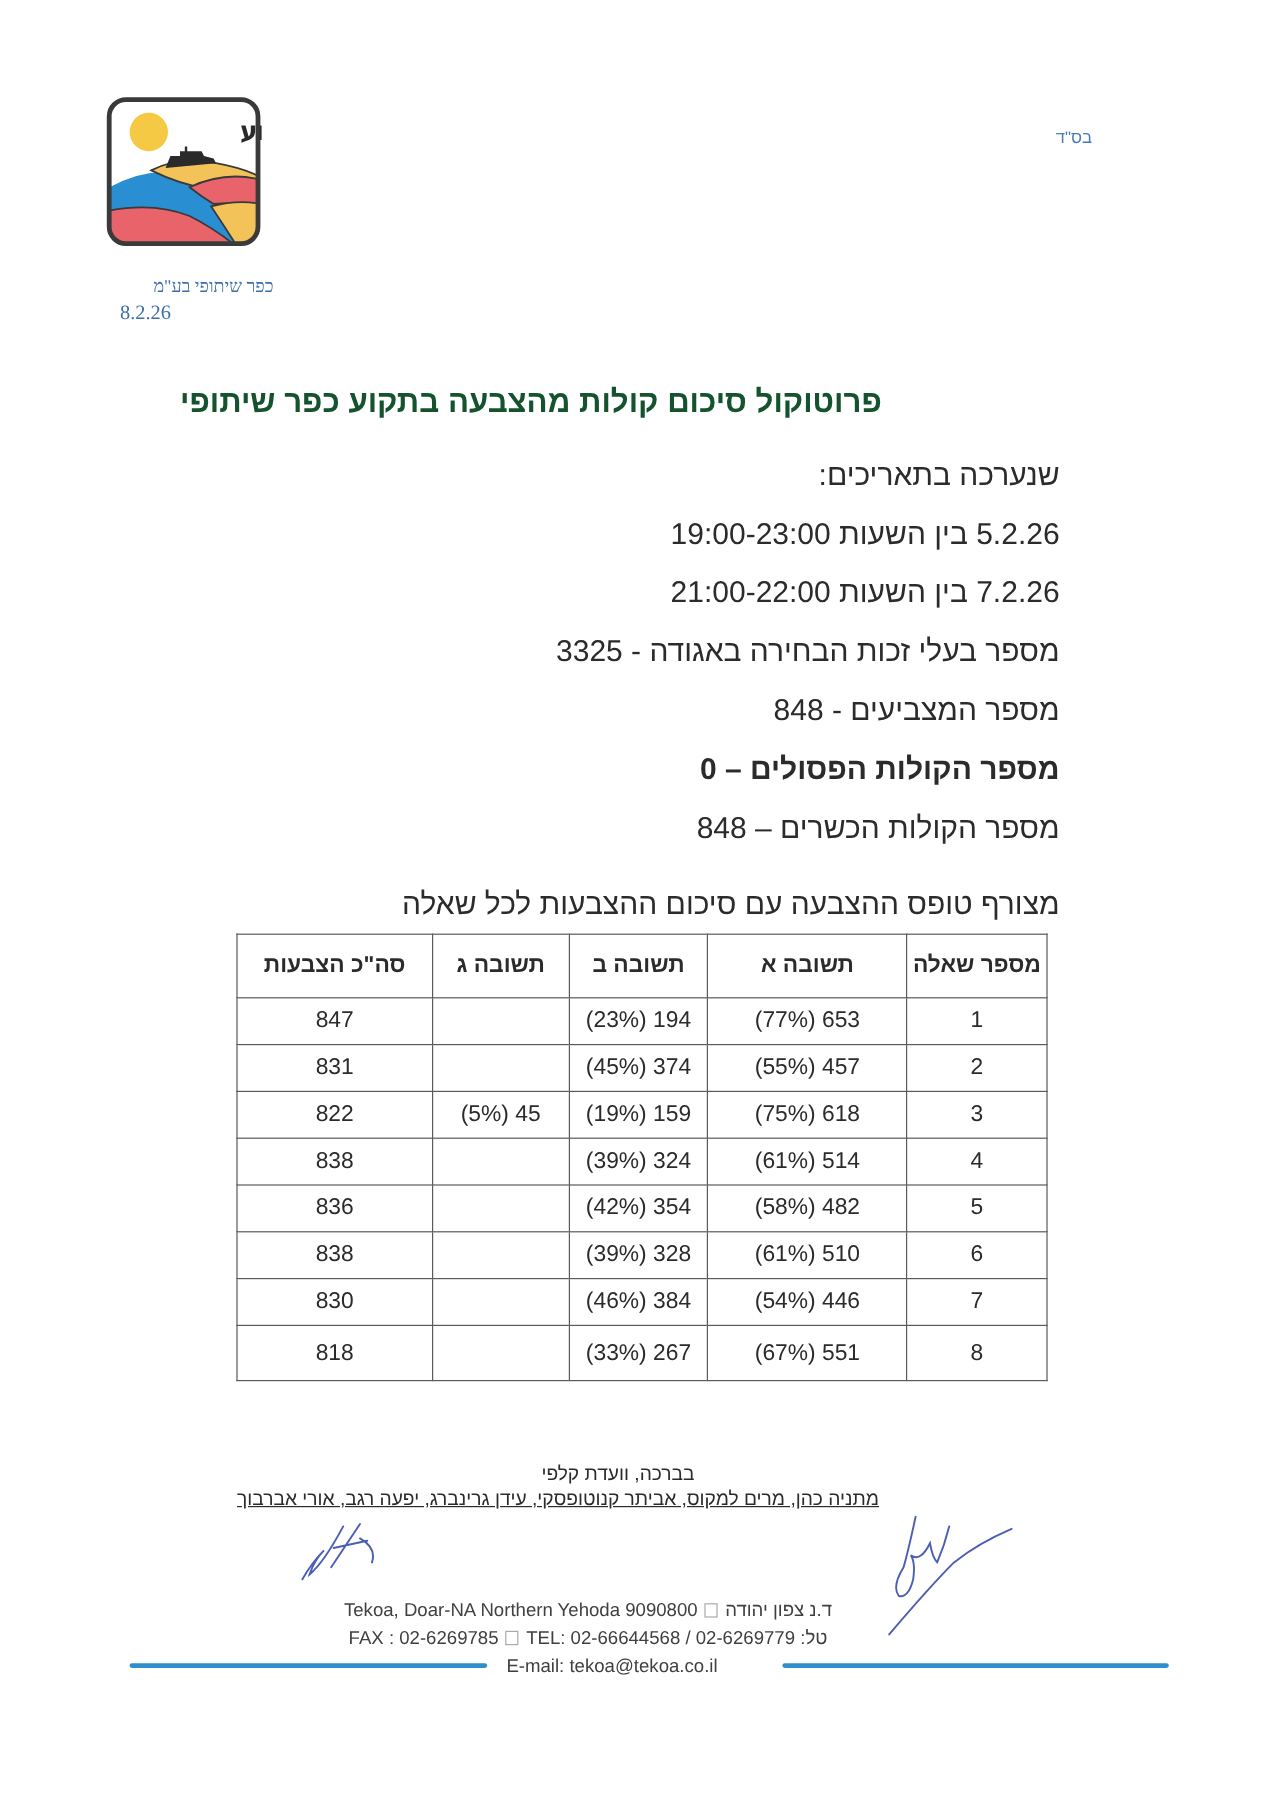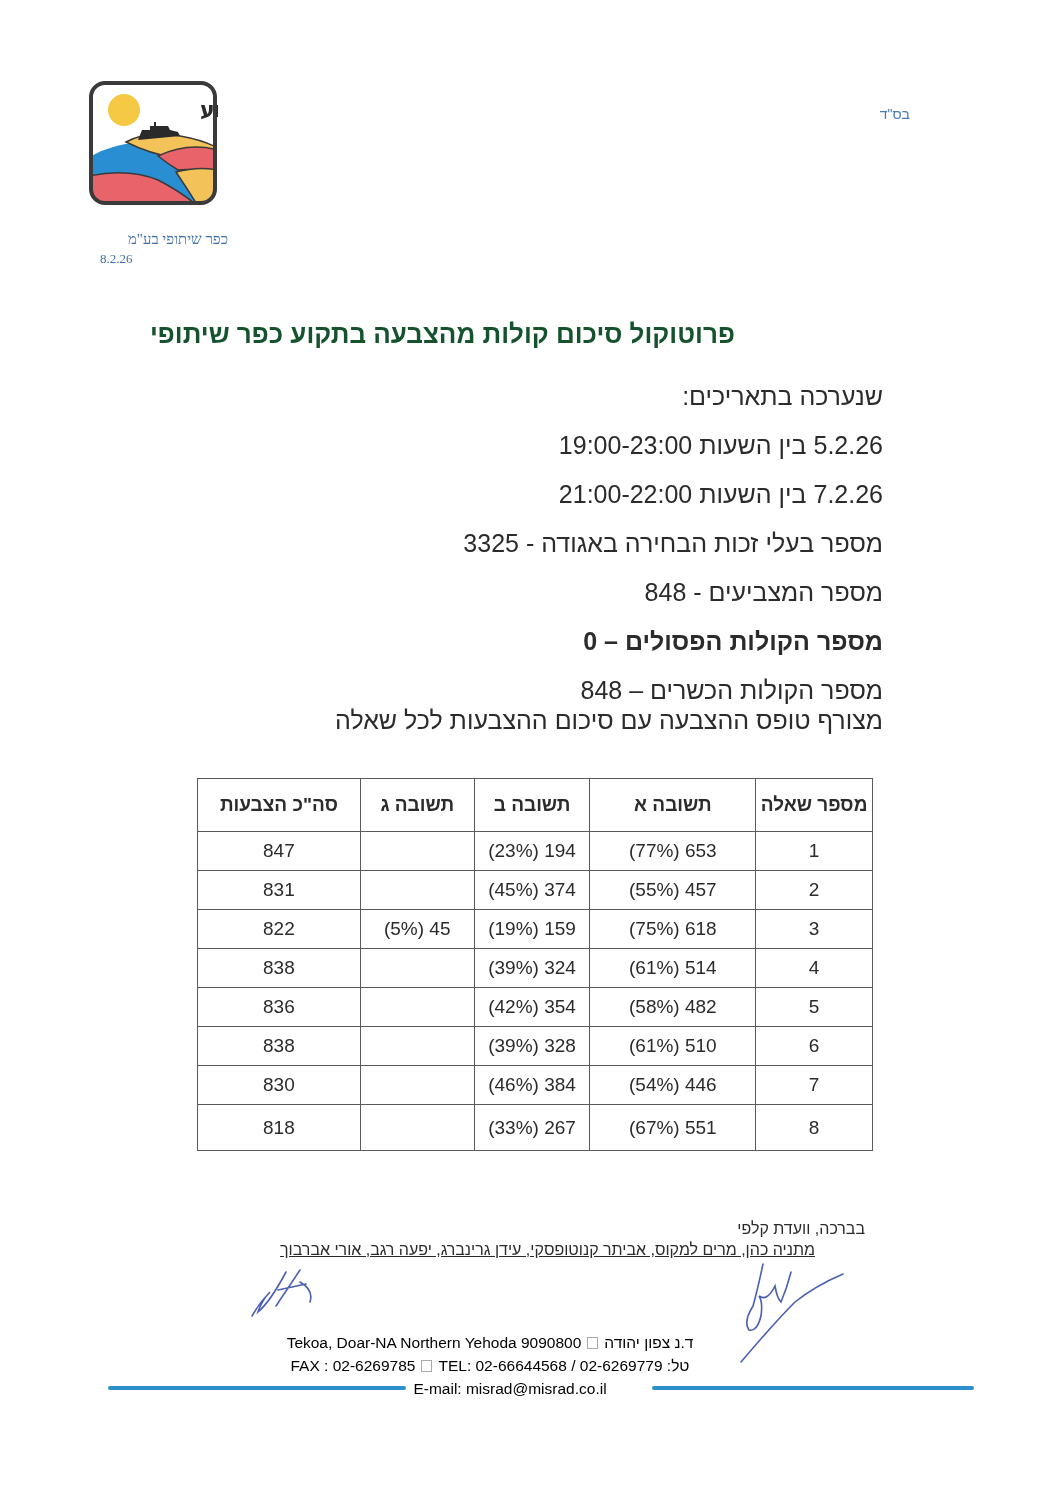--- a/index.html
+++ b/index.html
@@ -12,21 +12,21 @@
     
     #logo { left: 88px; top: 80px; width: 130px; height: 126px; }
     #logo svg { display: block; }
 
     .letterhead-sub {
       left: 100px; top: 229px; width: 128px; text-align: right; direction: rtl;
       font-family: "Liberation Serif", serif; color: #3e6fa8; font-size: 15px; line-height: 20px;
     }
     .letterhead-date {
       left: 100px; top: 251px; width: 80px; text-align: left;
-      font-family: "Liberation Serif", serif; color: #3e6fa8; font-size: 13px;
+      font-family: "Liberation Serif", serif; color: #3e6fa8; font-size: 17px;
     }
     .besd {
       left: 860px; top: 106px; width: 50px; text-align: right; direction: rtl;
       color: #4a7cb8; font-size: 14px;
     }
 
     .title {
       left: 150px; top: 319px; width: 660px; text-align: left; direction: rtl;
       font-weight: bold; font-size: 26px; color: #14532d;
     }
@@ -46,25 +46,25 @@
     }
     table.results th { height: 52px; font-weight: bold; font-size: 19px; }
     table.results td { height: 38px; }
     col.c-q { width: 117px; }
     col.c-a { width: 166px; }
     col.c-b { width: 116px; }
     col.c-c { width: 114px; }
     col.c-t { width: 163px; }
 
     .closing {
-      left: 180px; width: 700px; direction: rtl; font-size: 16px; color: #2b2b2b;
+      left: 180px; width: 700px; text-align: center; direction: rtl; font-size: 16px; color: #2b2b2b;
     }
 
     .footer-line {
-      left: 170px; width: 560px; text-align: center; font-size: 15.5px; color: #000000; white-space: nowrap;
+      left: 170px; width: 560px; text-align: center; font-size: 15.5px; color: #404040; white-space: nowrap;
     }
     .footer-line .sep {
       display: inline-block; width: 9px; height: 10px; border: 1px solid #aaa; vertical-align: -1px; margin: 0 6px;
     }
     .rule { height: 4px; background: #2d8fcc; border-radius: 2px; }
   </style>
 </head>
 <body>
 
 <div id="logo" class="abs">
@@ -97,21 +97,21 @@
 
 <div class="abs title">פרוטוקול סיכום קולות מהצבעה בתקוע כפר שיתופי</div>
 
 <div class="abs line" style="top:382px;">שנערכה בתאריכים:</div>
 <div class="abs line" style="top:431px;">5.2.26 בין השעות 19:00-23:00</div>
 <div class="abs line" style="top:480px;">7.2.26 בין השעות 21:00-22:00</div>
 <div class="abs line" style="top:529px;">מספר בעלי זכות הבחירה באגודה -  3325</div>
 <div class="abs line" style="top:578px;">מספר המצביעים - 848</div>
 <div class="abs line" style="top:627px;font-weight:bold;">מספר הקולות הפסולים – 0</div>
 <div class="abs line" style="top:676px;">מספר הקולות הכשרים – 848</div>
-<div class="abs line" style="top:706px;margin-left:48px;">מצורף טופס ההצבעה עם סיכום ההצבעות לכל שאלה</div>
+<div class="abs line" style="top:740px;margin-left:48px;">מצורף טופס ההצבעה עם סיכום ההצבעות לכל שאלה</div>
 
 <table class="results">
   <colgroup>
     <col class="c-q">
       <col class="c-a">
       <col class="c-b">
       <col class="c-c">
       <col class="c-t">
   </colgroup>
   <thead>
@@ -193,14 +193,14 @@
   <path d="M6 100 Q40 60 60 40 Q80 24 108 12 M28 2 Q22 30 18 44 Q8 60 14 68 Q22 70 26 54 Q28 40 24 34 Q32 40 40 24 Q42 36 46 40 Q52 26 56 10" fill="none" stroke="#4b5fb3" stroke-width="1.6" stroke-linecap="round"></path>
 </svg>
 
 <div class="abs footer-line" style="top:1334px; left:250px; width:480px;">
   <span>Tekoa, Doar-NA Northern Yehoda 9090800</span><span class="sep"></span><span dir="rtl">ד.נ צפון יהודה</span>
 </div>
 <div class="abs footer-line" style="top:1357px; left:250px; width:480px;">
   <span>FAX : 02-6269785</span><span class="sep"></span><span>TEL: 02-66644568 / 02-6269779</span> <span>:טל</span>
 </div>
 <div class="abs rule" style="left:108px; top:1386px; width:298px;"></div>
-<div class="abs footer-line" style="top:1380px; left:405px; width:210px;">E-mail: misrad@misrad.co.il</div>
+<div class="abs footer-line" style="top:1380px; left:405px; width:210px;">E-mail: tekoa@tekoa.co.il</div>
 <div class="abs rule" style="left:652px; top:1386px; width:322px;"></div>
 
 </body></html>

